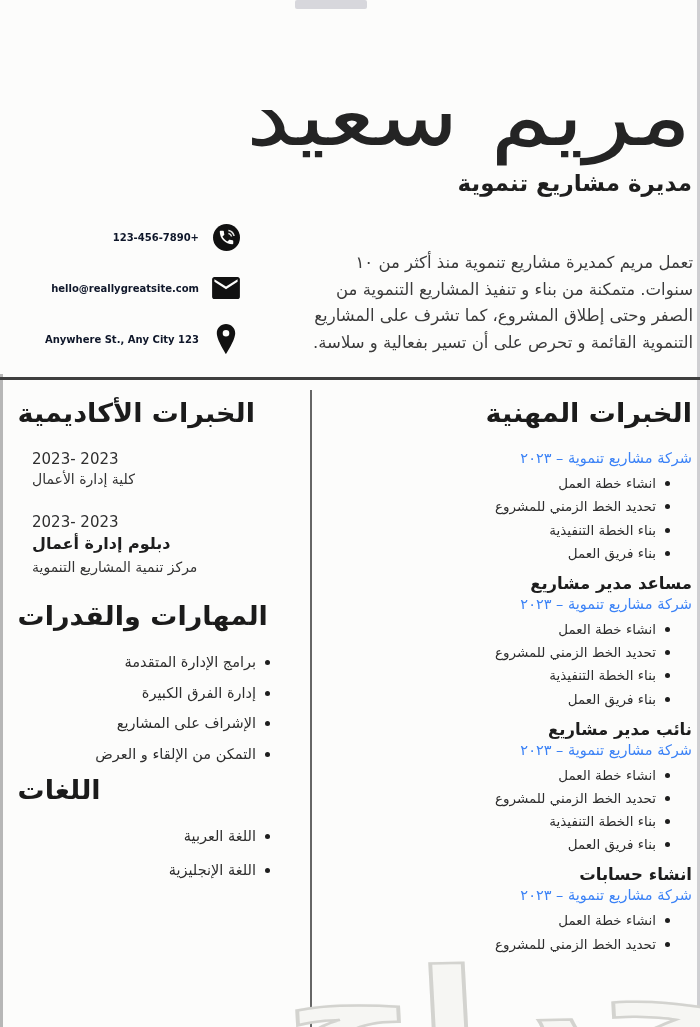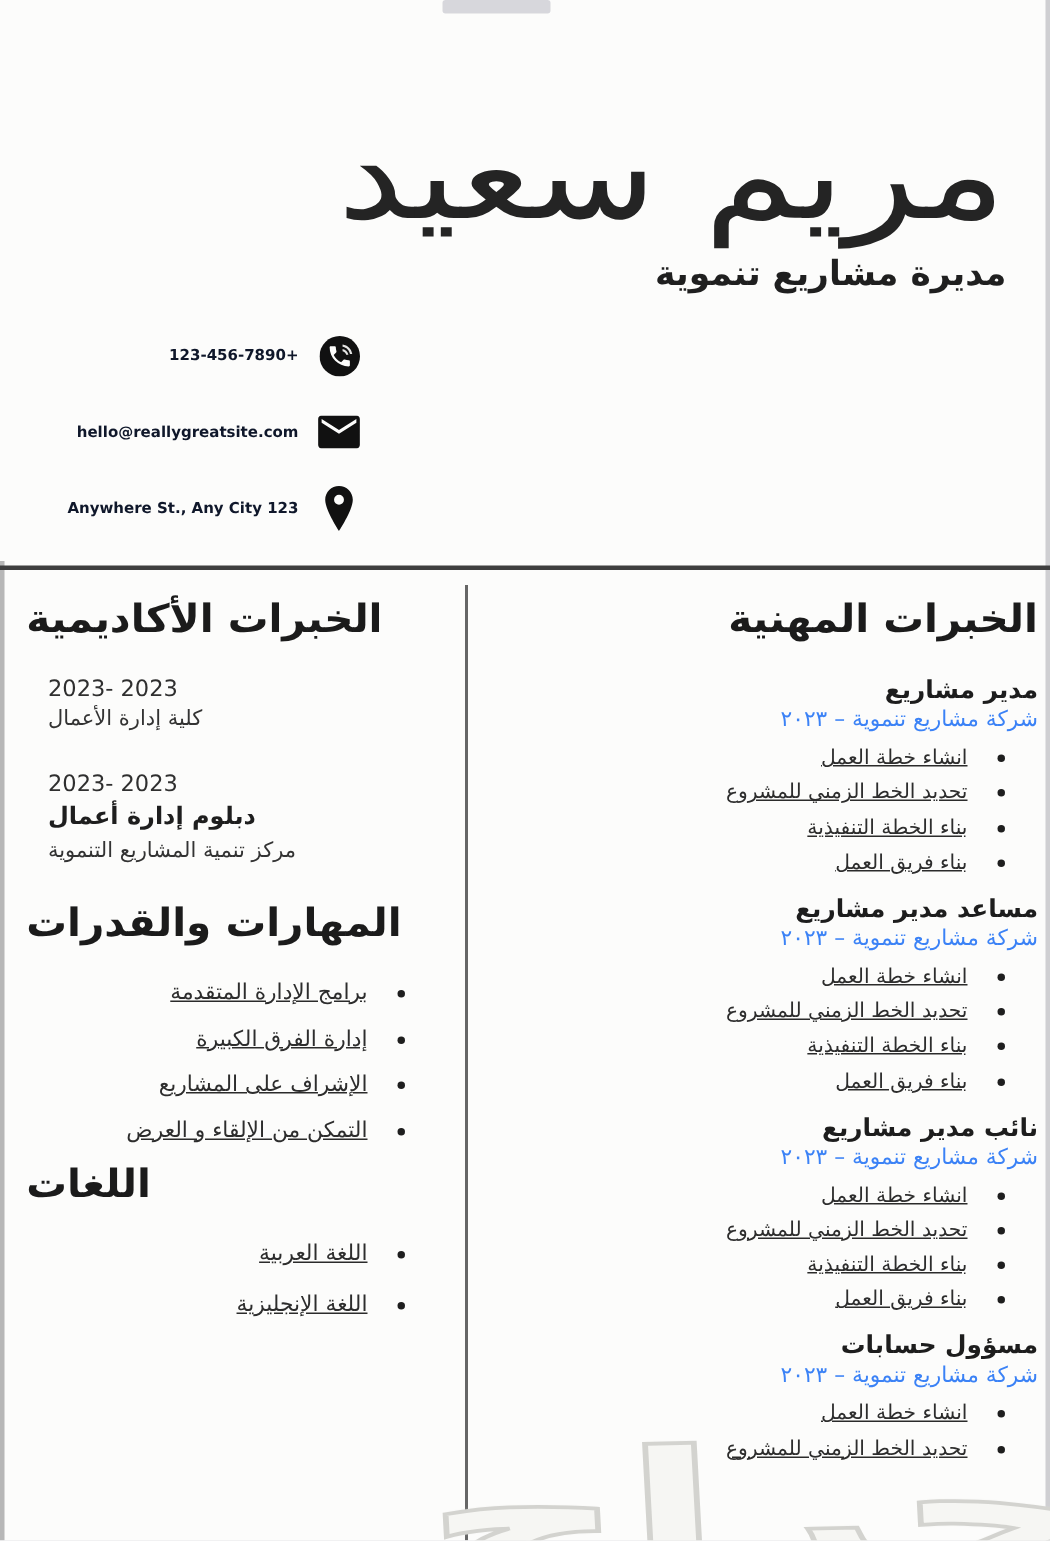--- a/index.html
+++ b/index.html
@@ -7,21 +7,21 @@
     position:relative;width:700px;height:1027px;margin:0 auto;
     background:#fcfcfb;overflow:hidden;
     font-family:"DejaVu Sans", sans-serif;color:#2b2b2b;
   }
   
   .top-artifact{position:absolute;left:295px;top:0;width:72px;height:9px;background:#d7d7dc;border-radius:2px;}
   .right-edge{position:absolute;right:0;top:0;width:3px;height:100%;background:#c3c3c8;opacity:.8;}
   .left-edge{position:absolute;left:0;top:374px;width:3px;height:653px;background:#9a9a9a;opacity:.7;}
 
   
-  .header{position:absolute;right:29px;top:72px;text-align:right;direction:rtl;}
+  .header{position:absolute;right:8px;top:72px;text-align:right;direction:rtl;}
   .name{
     margin:0;font-size:84px;line-height:1.05;font-weight:normal;color:#242424;
     transform:scaleX(1.18);transform-origin:right center;white-space:nowrap;
   }
   .job-title{margin-top:10px;font-size:23px;font-weight:bold;color:#1f1f1f;}
 
   
   .contact{position:absolute;left:8px;top:222px;width:232px;}
   .contact-row{display:flex;justify-content:flex-end;align-items:center;gap:13px;margin-bottom:21px;height:30px;}
   .contact-text{font-size:10px;font-weight:bold;color:#0f172a;white-space:nowrap;}
@@ -43,21 +43,21 @@
   .section-heading{font-size:26px;font-weight:bold;color:#1b1b1b;margin:0 0 22px;transform:scaleX(1.04);transform-origin:right center;}
   .skills-heading{margin-top:10px;}
   .langs-heading{margin-top:8px;}
 
   .edu{margin-bottom:26px;padding-left:4px;padding-right:10px;}
   .edu-dates{direction:ltr;font-size:15px;color:#2f2f2f;margin:0 0 3px;unicode-bidi:isolate;}
   .edu-degree{font-size:16px;font-weight:bold;color:#1e1e1e;margin:0 0 6px;}
   .edu-school{font-size:14px;color:#333;margin:0;}
 
   .bullet-list{padding-right:20px;}
-  .bullet-row{display:flex;align-items:flex-start;gap:20px;margin-bottom:11px;text-decoration:underline;}
+  .bullet-row{display:flex;align-items:flex-start;gap:9px;margin-bottom:11px;}
   .bullet-row .dot{flex:0 0 auto;width:5px;height:5px;border-radius:50%;background:#1e1e1e;margin-top:7px;}
   .bullet-text{font-size:14.5px;color:#2d2d2d;line-height:1.35;}
 
   .lang-list .bullet-row{margin-bottom:14px;}
 
   .job{margin-bottom:11px;}
   .job-name{font-size:16.5px;font-weight:bold;color:#1d1d1d;margin:0 0 3px;}
   .job-company{font-size:14.5px;color:#3b82f6;margin:0 0 9px;}
   .job-bullets{padding-right:22px;}
   .job-bullets .bullet-row{margin-bottom:5.5px;}
@@ -111,20 +111,21 @@
     <div class="contact-row">
       <span class="contact-text" dir="ltr">Anywhere St., Any City 123</span>
       <span class="icon-wrap">
         <svg width="24" height="30" viewBox="0 0 24 30">
             <path fill="#111" d="M12 0C6.9 0 2.8 4.1 2.8 9.2c0 6.9 9.2 20.8 9.2 20.8s9.2-13.9 9.2-20.8C21.2 4.1 17.1 0 12 0zm0 12.5a3.3 3.3 0 1 1 0-6.6 3.3 3.3 0 0 1 0 6.6z"></path>
           </svg>
       </span>
     </div>
   </div>
 
+  <p class="summary">تعمل مريم كمديرة مشاريع تنموية منذ أكثر من ١٠ سنوات. متمكنة من بناء و تنفيذ المشاريع التنموية من الصفر وحتى إطلاق المشروع، كما تشرف على المشاريع التنموية القائمة و تحرص على أن تسير بفعالية و سلاسة.</p>
 
   <div class="hr"></div>
   <div class="vr"></div>
 
   <aside class="left-col">
     <h2 class="section-heading">الخبرات الأكاديمية</h2>
 
     <div class="edu">
       <p class="edu-dates">2023- 2023</p>
       <p class="edu-school">كلية إدارة الأعمال</p>
@@ -165,21 +166,20 @@
           <span class="dot"></span>
           <span class="bullet-text">اللغة الإنجليزية</span>
         </div>
     </div>
   </aside>
 
   <section class="right-col">
     <h2 class="section-heading">الخبرات المهنية</h2>
 
     <div class="job">
-      <p class="job-name">مدير مشاريع</p>
       <p class="job-company">شركة مشاريع تنموية – ٢٠٢٣</p>
       <div class="job-bullets">
         <div class="bullet-row">
             <span class="dot"></span>
             <span class="bullet-text">انشاء خطة العمل</span>
           </div>
         <div class="bullet-row">
             <span class="dot"></span>
             <span class="bullet-text">تحديد الخط الزمني للمشروع</span>
           </div>
@@ -234,21 +234,21 @@
             <span class="bullet-text">بناء الخطة التنفيذية</span>
           </div>
         <div class="bullet-row">
             <span class="dot"></span>
             <span class="bullet-text">بناء فريق العمل</span>
           </div>
       </div>
     </div>
 
     <div class="job">
-      <p class="job-name">مسؤول حسابات</p>
+      <p class="job-name">انشاء حسابات</p>
       <p class="job-company">شركة مشاريع تنموية – ٢٠٢٣</p>
       <div class="job-bullets">
         <div class="bullet-row">
             <span class="dot"></span>
             <span class="bullet-text">انشاء خطة العمل</span>
           </div>
         <div class="bullet-row">
             <span class="dot"></span>
             <span class="bullet-text">تحديد الخط الزمني للمشروع</span>
           </div>

